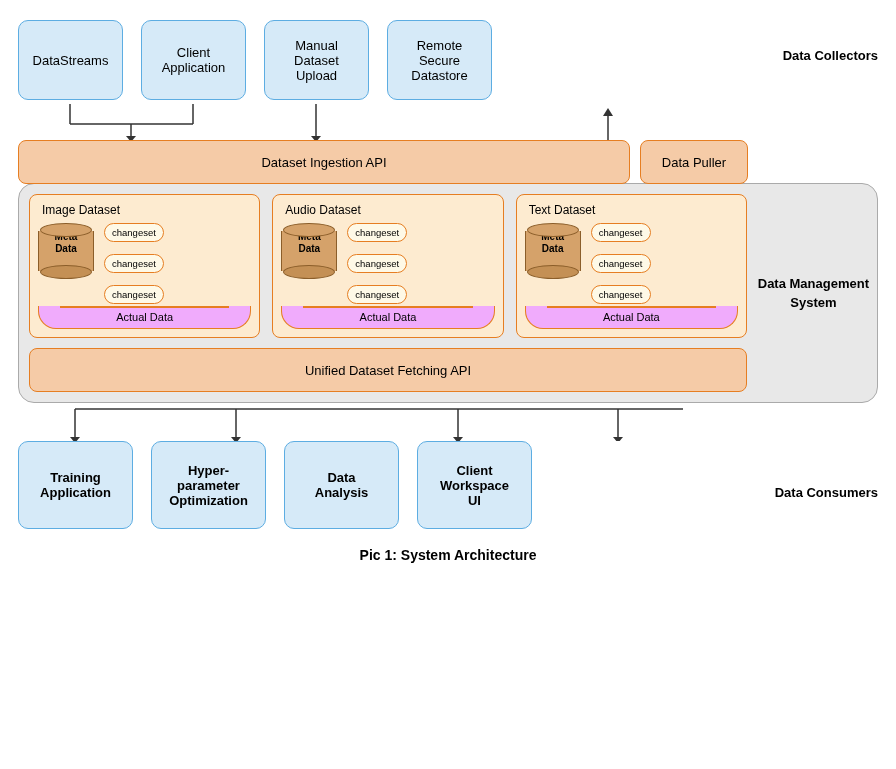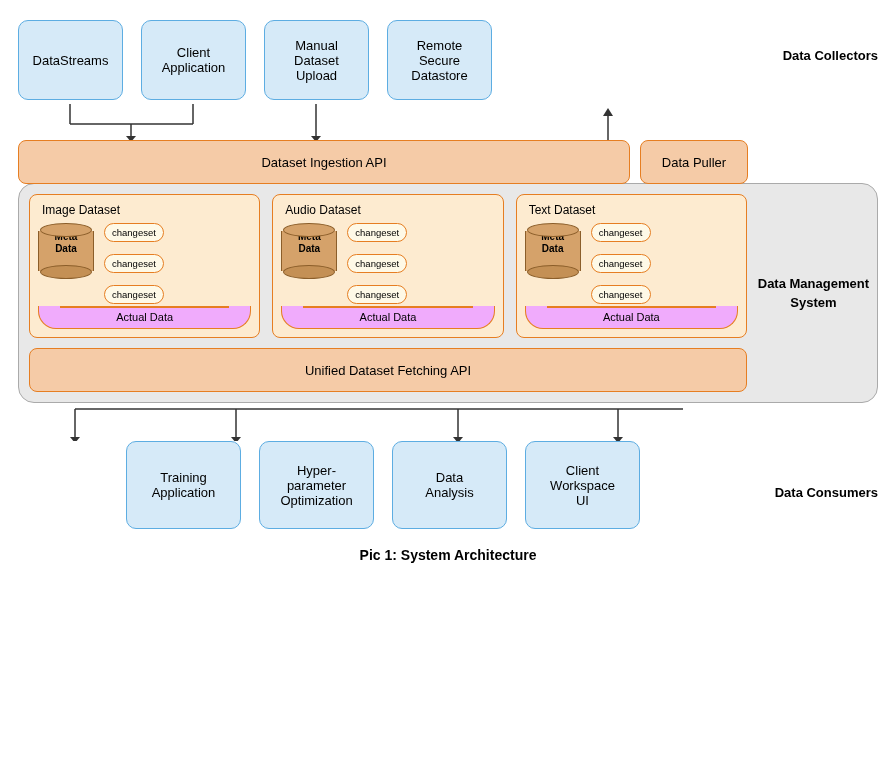--- a/index.html
+++ b/index.html
@@ -357,21 +357,21 @@
 
       <line x1="440" y1="6" x2="440" y2="38" stroke="#333" stroke-width="1.5"></line>
       <polygon points="435,34 445,34 440,40" fill="#333"></polygon>
 
       <line x1="600" y1="6" x2="600" y2="38" stroke="#333" stroke-width="1.5"></line>
       <polygon points="595,34 605,34 600,40" fill="#333"></polygon>
     </svg>
   </div>
 
   <div style="display:flex; align-items:flex-start; position:relative; padding-right:130px;">
-    <div style="display:flex; gap:18px; width:100%; justify-content:center;">
+    <div style="display:flex; gap:18px; width:100%; justify-content:flex-start;font-weight:bold;">
 
       <div class="blue-box consumer-box">
         <span>Training<br>Application</span>
       </div>
 
       <div class="blue-box consumer-box">
         <span>Hyper-<br>parameter<br>Optimization</span>
       </div>
 
       <div class="blue-box consumer-box">

